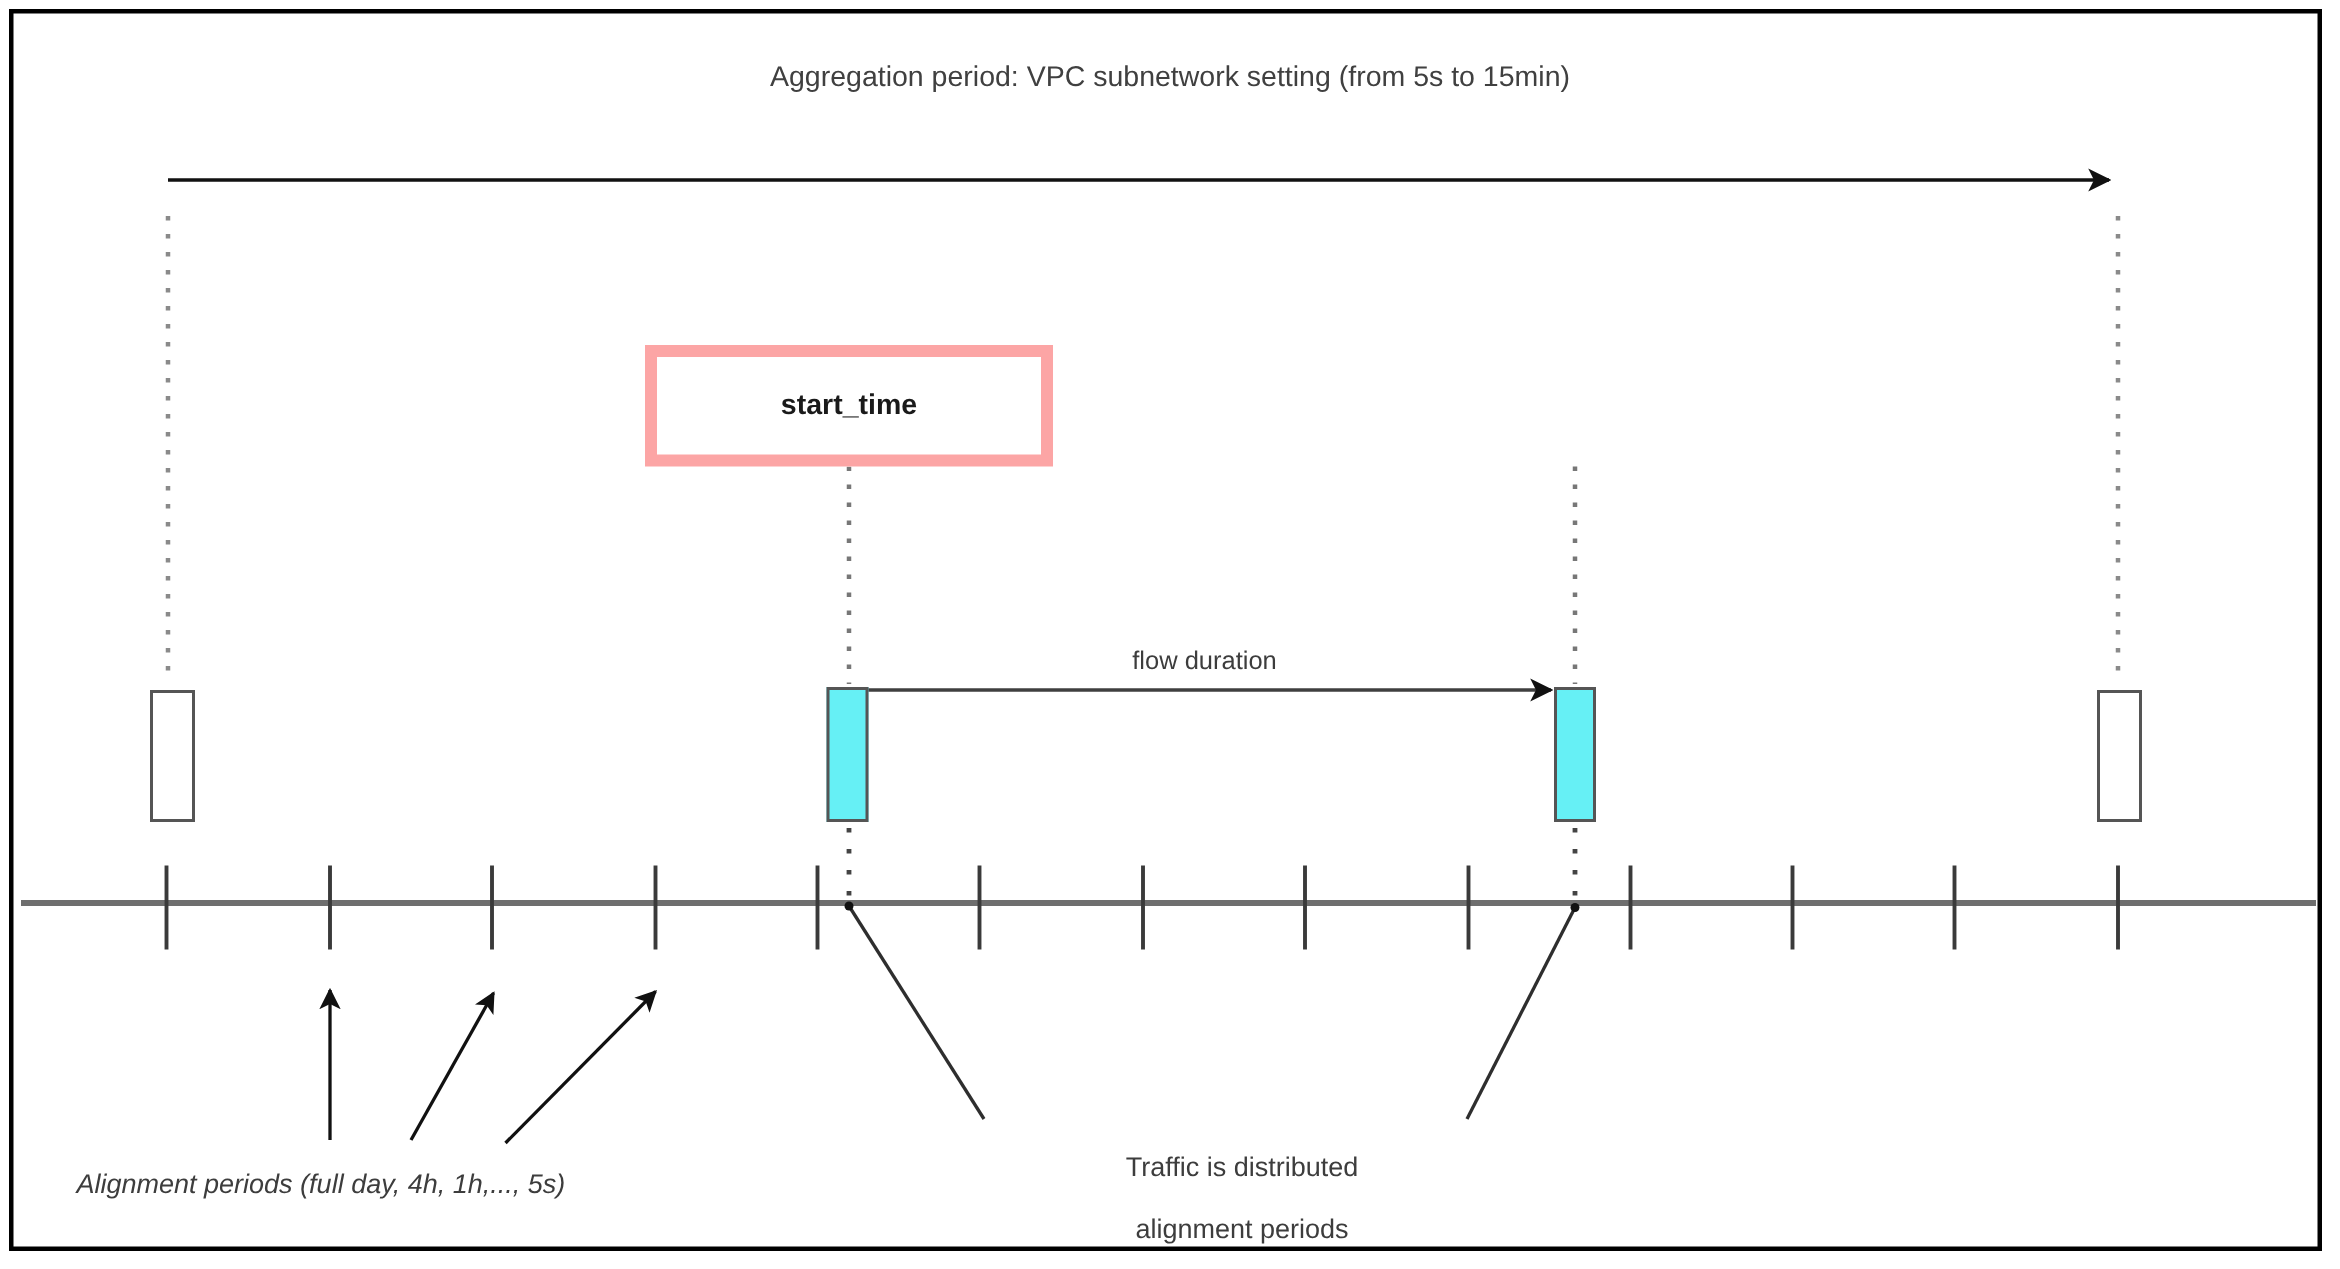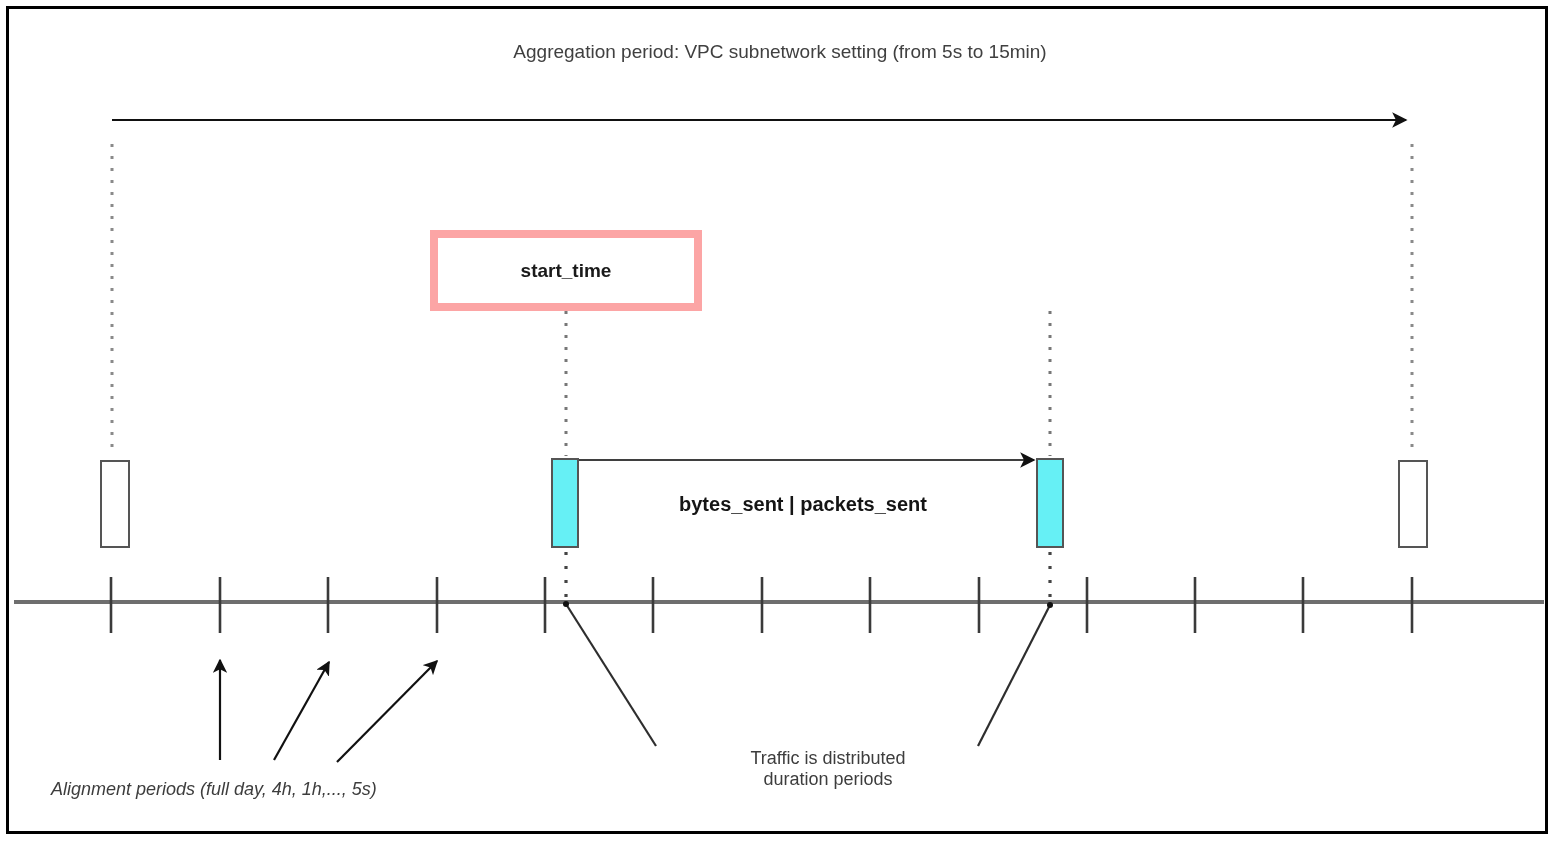--- a/index.html
+++ b/index.html
@@ -79,20 +79,21 @@
   .metric-lbl {
     font-size: 20px;
     font-weight: bold;
     color: #151515;
     text-align: center;
   }
   .note-lbl {
     font-size: 18px;
     color: #3d3d3d;
     text-align: center;
+    margin-top: 20px;
   }
   .align-lbl {
     font-size: 18px;
     color: #3d3d3d;
     text-align: left;
     white-space: nowrap;
   }
 </style>
 </head>
 <body>
@@ -171,23 +172,23 @@
 
   <div class="box" style="left:430px; top:230px; width:272px; height:81px;">
     <span class="box-text">start_time</span>
   </div>
 
 
   <div class="cyan-box" style="left:551px; top:458px; width:28px; height:90px;"></div>
 
   <div class="cyan-box" style="left:1036px; top:458px; width:28px; height:90px;"></div>
 
+  <div class="lbl flow-lbl" style="left:566px; top:430px; width:474px;">flow duration</div>
 
-  <div class="lbl metric-lbl" style="left:566px; top:492px; width:474px;">bytes_sent | packets_sent</div>
 
   <div class="lbl align-lbl" style="left:51px; top:778px;font-style:italic;">Alignment periods (full day, 4h, 1h,..., 5s)</div>
 
   <div style="position:absolute; left:688px; top:748px; width:280px;">
     <div class="note-lbl">Traffic is distributed</div>
-    <div class="note-lbl">duration periods</div>
+    <div class="note-lbl">alignment periods</div>
   </div>
 
 </div>
 
 </body></html>

